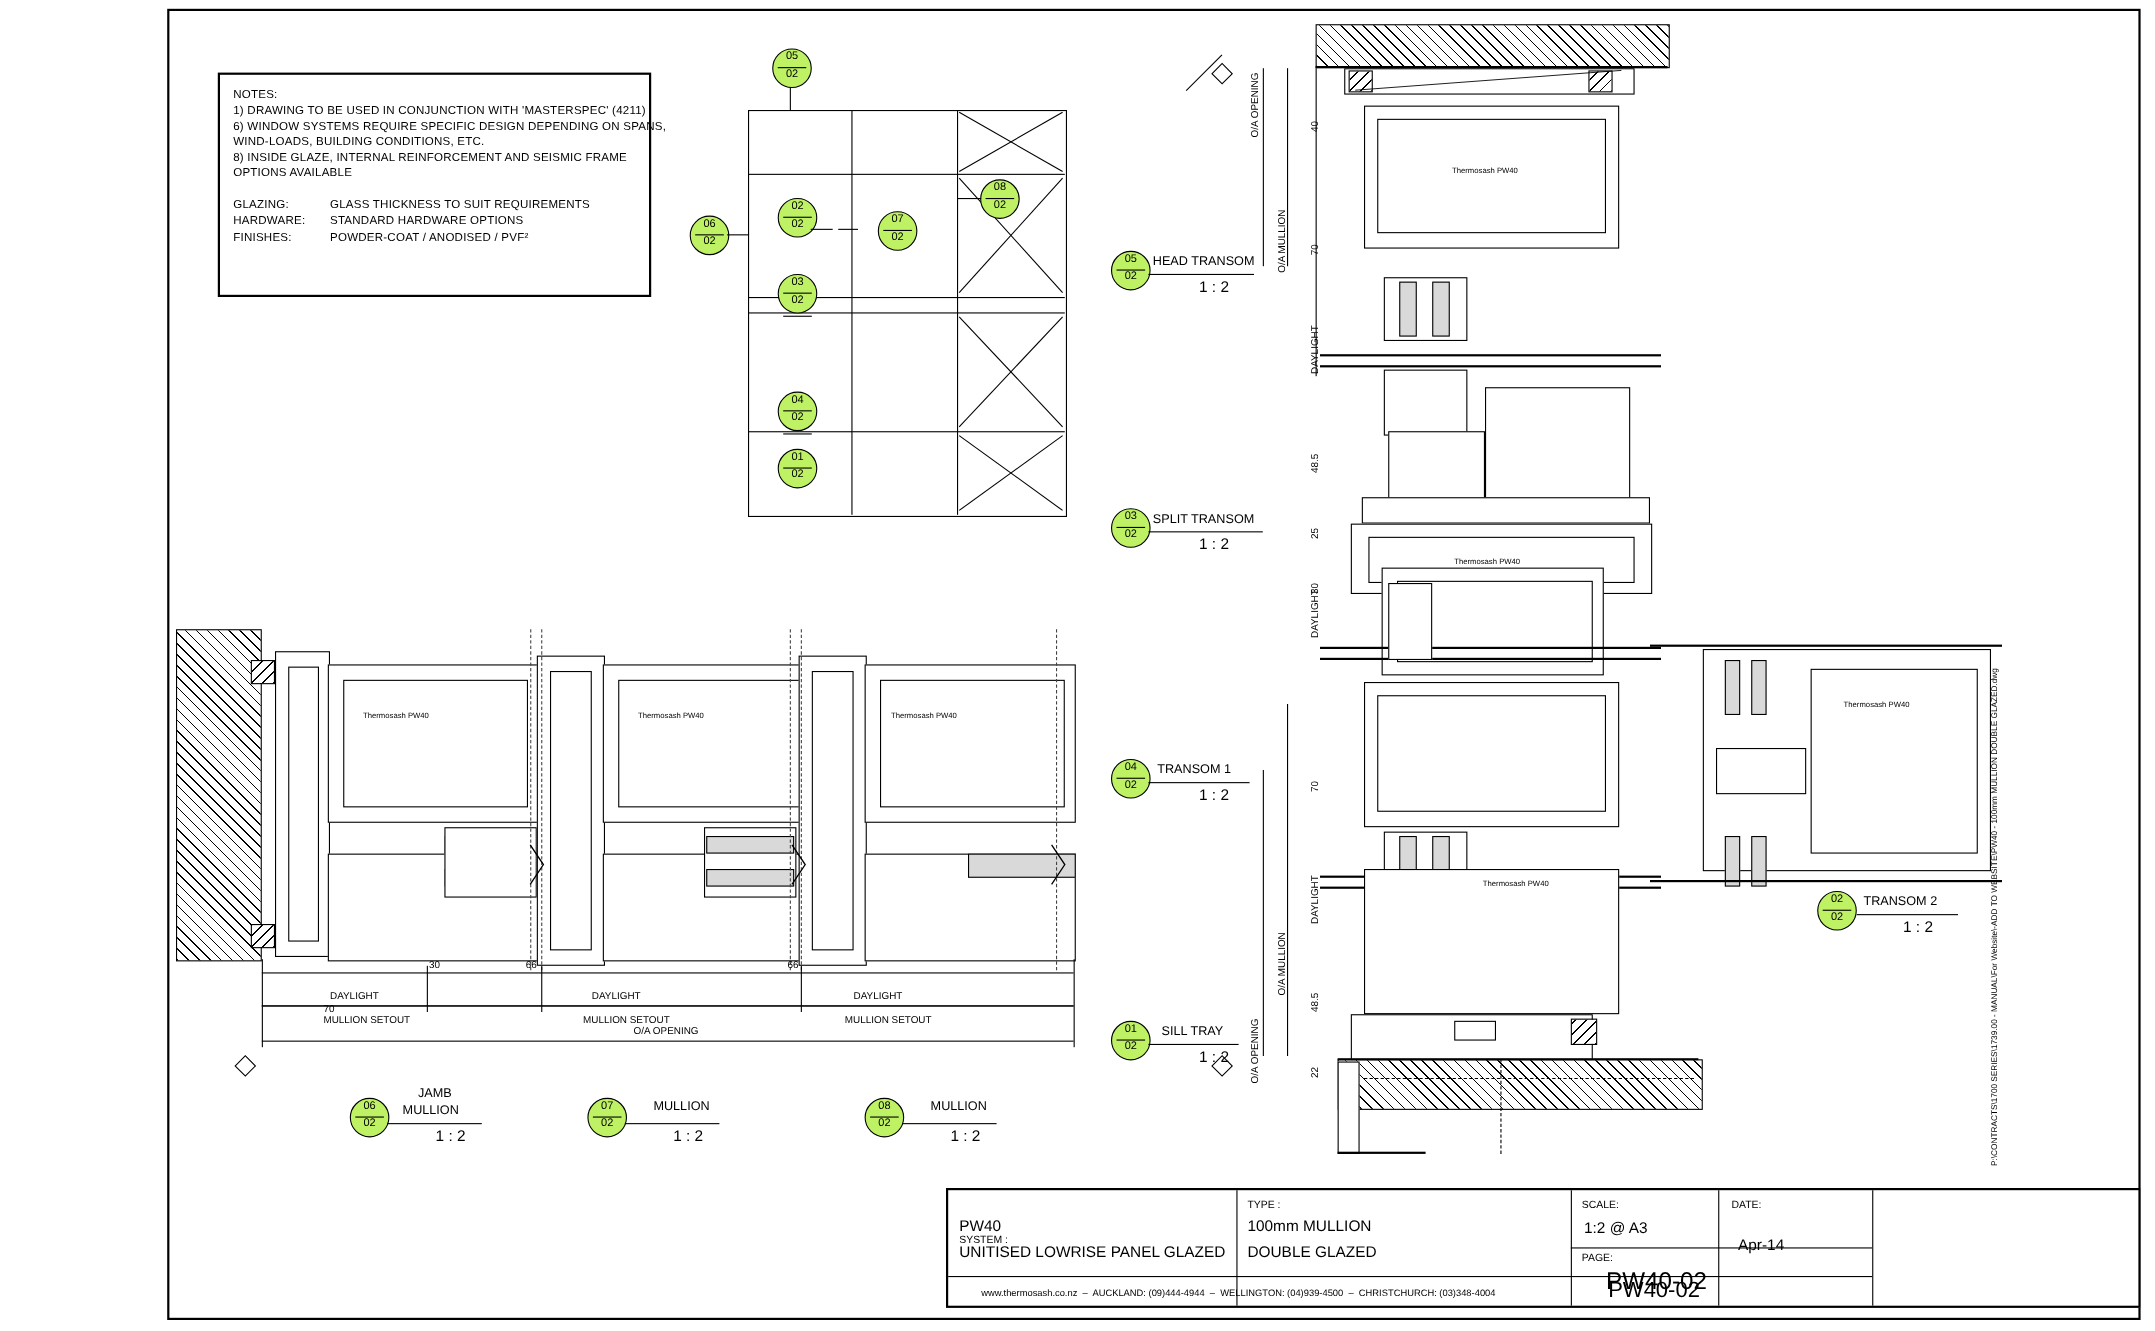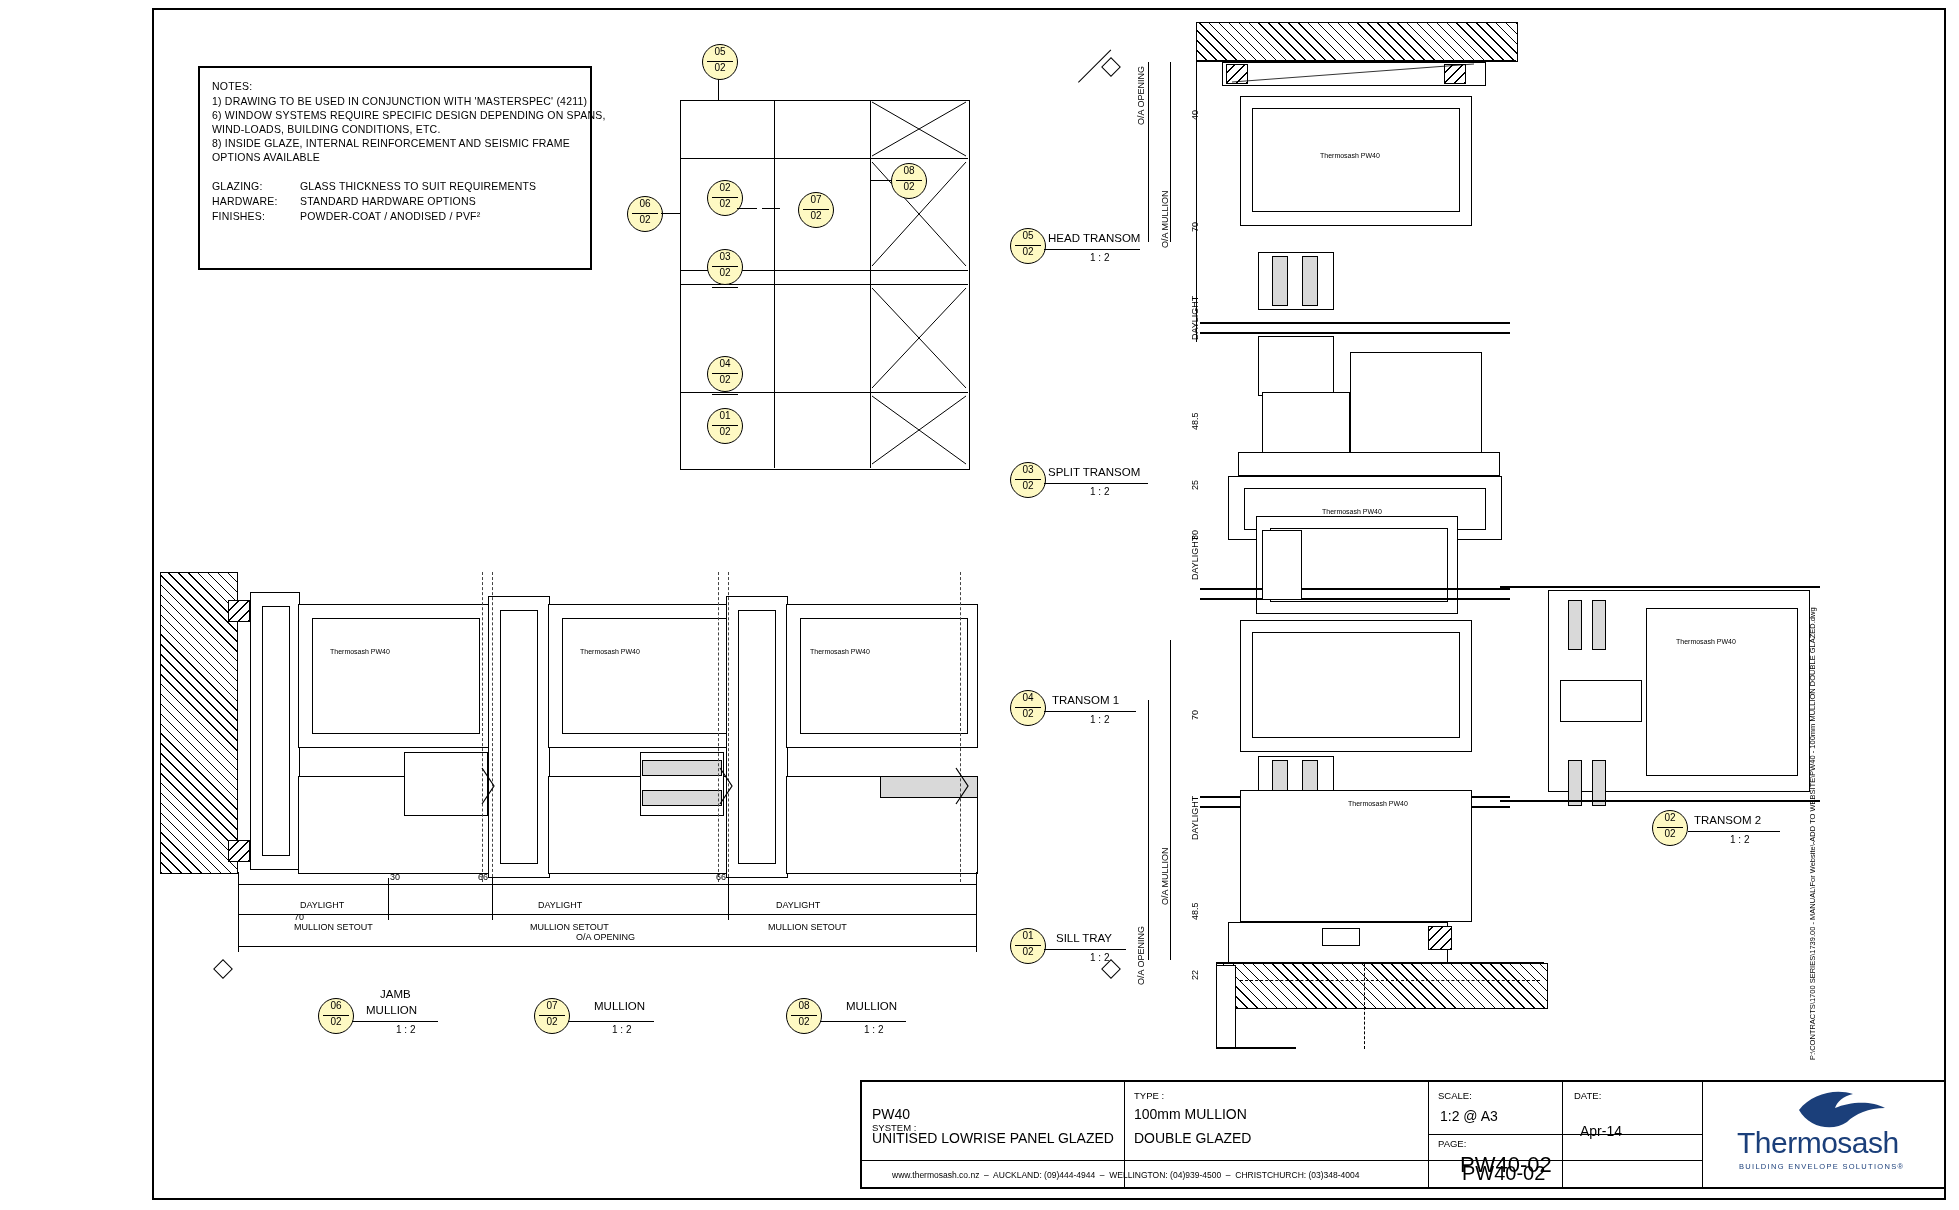--- a/index.html
+++ b/index.html
@@ -8,27 +8,27 @@
   .frame{position:absolute;left:152px;top:8px;width:1790px;height:1188px;border:2px solid #000;background:#fff;}
   .abs{position:absolute;}
   .ln{position:absolute;background:#000;}
   .txt{position:absolute;white-space:pre;font-family:"Liberation Sans",sans-serif;}
 
   
   .notes{position:absolute;left:198px;top:66px;width:390px;height:200px;border:2px solid #000;background:#fff;}
   .notes .l{position:absolute;left:12px;font-size:10.5px;letter-spacing:.2px;white-space:pre;}
 
   
-  .bub{position:absolute;width:34px;height:34px;border:1.3px solid #000;border-radius:50%;background:#fef9c3;}
+  .bub{position:absolute;width:34px;height:34px;border:1.3px solid #000;border-radius:50%;background:#bef264;}
   .bub .up{position:absolute;left:0;top:1px;width:34px;text-align:center;font-size:10px;}
   .bub .dn{position:absolute;left:0;top:17px;width:34px;text-align:center;font-size:10px;}
   .bub .mid{position:absolute;left:4px;top:16px;width:26px;height:1px;background:#000;}
 
   .lbl{position:absolute;font-size:11.5px;white-space:pre;}
-  .scl{position:absolute;font-size:10px;white-space:pre;}
+  .scl{position:absolute;font-size:14px;white-space:pre;}
 
   
   .elev{position:absolute;left:680px;top:100px;width:290px;height:370px;}
   .elev .cell{position:absolute;border:1px solid #000;background:#fff;}
 
   
   .al{position:absolute;border:1.2px solid #000;background:#fff;}
   .glass{position:absolute;background:#d9d9d9;border:1px solid #000;}
   .hatch{position:absolute;border:1.2px solid #000;
      background:repeating-linear-gradient(45deg,#000 0 1px,#fff 1px 7px);}
@@ -430,20 +430,13 @@
     <div class="val" style="left:718px;top:41px;">Apr-14</div>
 
     <div class="cap" style="left:576px;top:56px;">PAGE:</div>
     <div class="big" style="left:600px;top:80px;">PW40-02</div>
 
     <div class="foot" style="left:30px;top:88px;">www.thermosash.co.nz  –  AUCKLAND: (09)444-4944  –  WELLINGTON: (04)939-4500  –  CHRISTCHURCH: (03)348-4004</div>
   </div>
 
   <div class="txt" style="left:1460px;top:1152px;font-size:22px;">PW40-02</div>
 
-  <div class="brand">
-    <svg class="abs" style="left:56px;top:-4px;width:96px;height:44px;" viewBox="0 0 96 44">
-      <path d="M6 22 C18 6, 42 0, 60 6 C50 8, 44 14, 42 20 C56 14, 78 12, 92 20 C76 20, 62 26, 54 34 C40 44, 16 40, 6 22 Z" fill="#1b3f7a"></path>
-    </svg>
-    <div class="nm">Thermosash</div>
-    <div class="sub">BUILDING ENVELOPE SOLUTIONS®</div>
-  </div>
 </div>
 
 </body></html>

